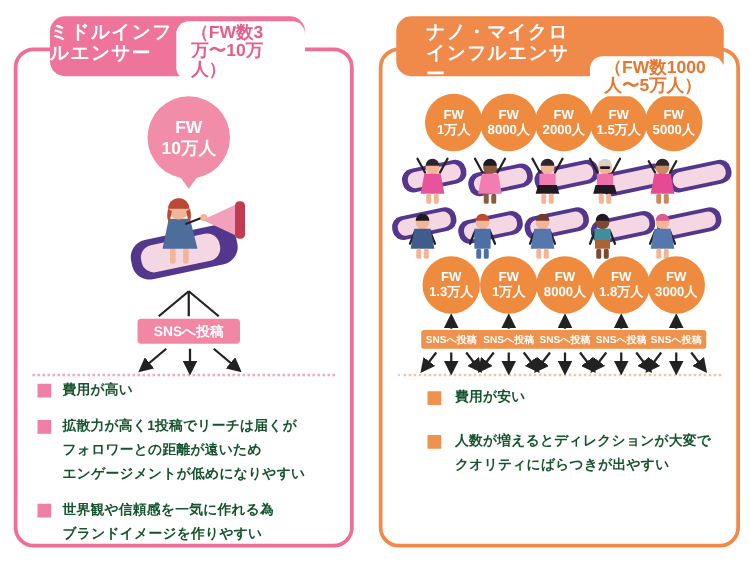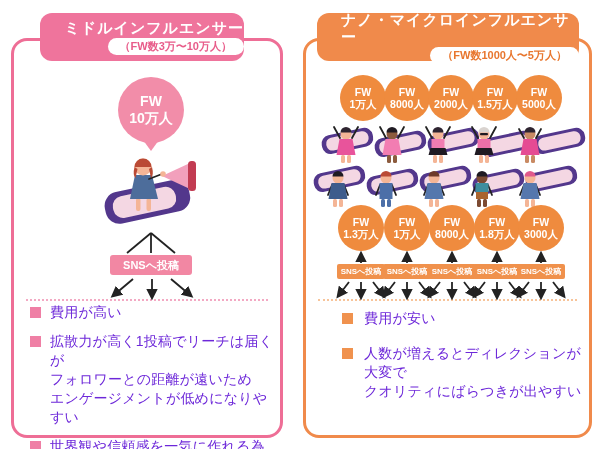--- a/index.html
+++ b/index.html
@@ -6,27 +6,27 @@
   .canvas{position:relative;width:600px;height:449px;background:#fff;overflow:hidden;
           font-family:"Liberation Sans","DejaVu Sans",sans-serif;color:#333;}
 
   
   .panel{position:absolute;top:38px;height:400px;background:#fff;border-radius:16px;box-sizing:border-box;}
   .panel-pink{left:11px;width:272px;border:3px solid #EE6E96;}
   .panel-orange{left:303px;width:289px;border:3px solid #F08A4B;}
 
   
   .hdr{position:absolute;top:13px;height:48px;border-radius:12px;z-index:6;box-sizing:border-box;
-       display:flex;flex-direction:column;align-items:flex-end;justify-content:center;gap:2px;padding:4px 0;}
+       display:flex;flex-direction:row;align-items:flex-start;justify-content:center;gap:2px;padding:4px 0;}
   .hdr-pink{left:40px;width:204px;background:#EF749C;}
   .hdr-orange{left:317px;width:262px;background:#F08A4B;padding-left:24px;}
   .hdr-title{color:#fff;font-weight:bold;font-size:15px;letter-spacing:1px;line-height:17px;}
-  .hdr-pill{background:#fff;border-radius:10px;font-size:11px;font-weight:bold;padding:1px 12px;line-height:15px;}
+  .hdr-pill{background:#fff;border-radius:10px;font-size:14px;font-weight:bold;padding:1px 12px;line-height:15px;}
   .hdr-pink .hdr-pill{color:#E85C8A;}
-  .hdr-orange .hdr-pill{color:#E8762E;}
+  .hdr-orange .hdr-pill{color:#E8762E;margin-top:28px;}
 
   
   .bubble{position:absolute;left:104px;top:36px;width:66px;height:66px;border-radius:50%;background:#F28DA9;
           color:#fff;font-weight:bold;display:flex;flex-direction:column;align-items:center;justify-content:center;
           font-size:14px;line-height:17px;z-index:2;}
   .bubble::after{content:"";position:absolute;left:50%;top:100%;transform:translate(-50%,-3px);
           border:8px solid transparent;border-top:11px solid #F28DA9;border-bottom:0;}
 
   
   .circ{position:absolute;width:46px;height:46px;border-radius:50%;background:#EF8B3E;color:#fff;font-weight:bold;
@@ -50,21 +50,21 @@
   .divider-o{border-color:#F7C49A;}
 
   
   .bullets{position:absolute;left:16px;right:6px;list-style:none;margin:0;padding:0;}
   .bullets-pink{top:262px;}
   .bullets-orange{top:268px;}
   .bullets li{display:flex;gap:9px;margin-bottom:10px;}
   .bullets-orange li{margin-bottom:16px;gap:11px;padding-left:20px;}
   .sq{flex:0 0 11px;width:11px;height:11px;margin-top:4px;background:#EF7FA5;}
   .panel-orange .sq{background:#F0924E;}
-  .btxt{font-size:14px;font-weight:normal;color:#6d28d9;line-height:19px;white-space:pre-line;letter-spacing:.2px;}
+  .btxt{font-size:11px;font-weight:bold;color:#14532d;line-height:19px;white-space:pre-line;letter-spacing:.2px;}
 
   .scene{position:absolute;z-index:1;}
   svg line{stroke:#222;stroke-width:1.8;}
   .fanline line{stroke:#222;stroke-width:1.8;}
 </style>
 </head>
 <body>
 
 <svg width="0" height="0" style="position:absolute">
   <defs>

